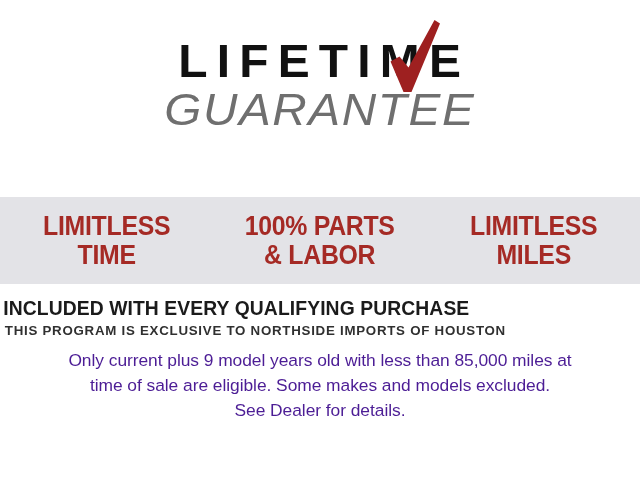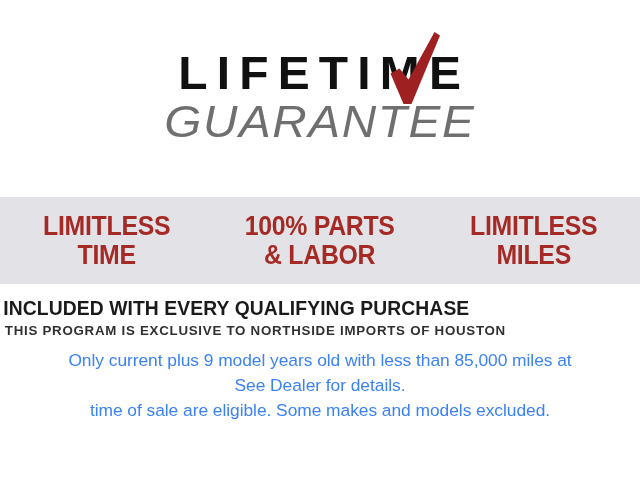--- a/index.html
+++ b/index.html
@@ -18,21 +18,21 @@
     position: relative;
     width: 640px;
     height: 480px;
     background: #ffffff;
   }
 
   
   .logo-block {
     position: absolute;
     left: 0;
-    top: 48px;
+    top: 36px;
     width: 555px;
     height: 110px;
   }
 
   .logo-lifetime-wrap {
     position: relative;
     width: 640px;
     height: 50px;
     text-align: center;
   }
@@ -150,21 +150,21 @@
   .fineprint {
     position: absolute;
     left: 26px;
     top: 348px;
     width: 588px;
     text-align: center;
     font-family: "Liberation Sans", sans-serif;
     font-weight: normal;
     font-size: 17.4px;
     line-height: 25px;
-    color: #3b82f6;
+    color: #4c1d95;
     letter-spacing: -0.05px;
   }
 
   .fineprint .fp-line {
     display: block;
     white-space: nowrap;
   }
 </style>
 </head>
 <body>
@@ -204,17 +204,17 @@
     </div>
   </div>
 
   <div class="headline-block">
     <div class="headline-main">INCLUDED WITH EVERY QUALIFYING PURCHASE</div>
     <div class="headline-sub">THIS PROGRAM IS EXCLUSIVE TO NORTHSIDE IMPORTS OF HOUSTON</div>
   </div>
 
   <div class="fineprint">
     <span class="fp-line">Only current plus 9 model years old with less than 85,000 miles at</span>
+    <span class="fp-line">time of sale are eligible. Some makes and models excluded.</span>
     <span class="fp-line">See Dealer for details.</span>
-    <span class="fp-line">time of sale are eligible. Some makes and models excluded.</span>
   </div>
 
 </div>
 
 </body></html>

